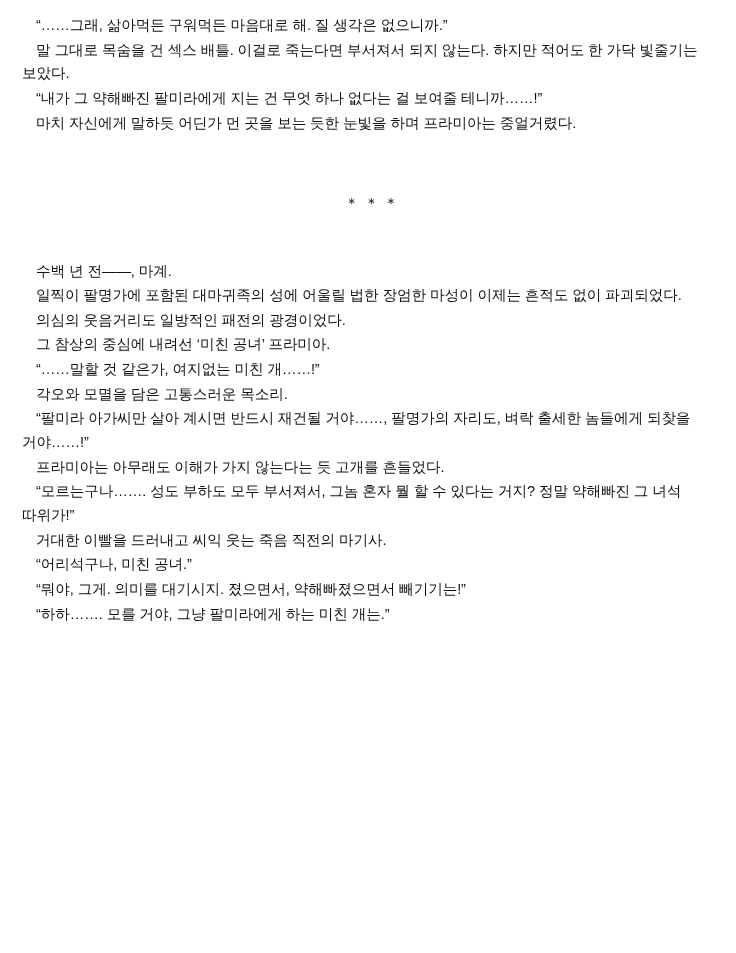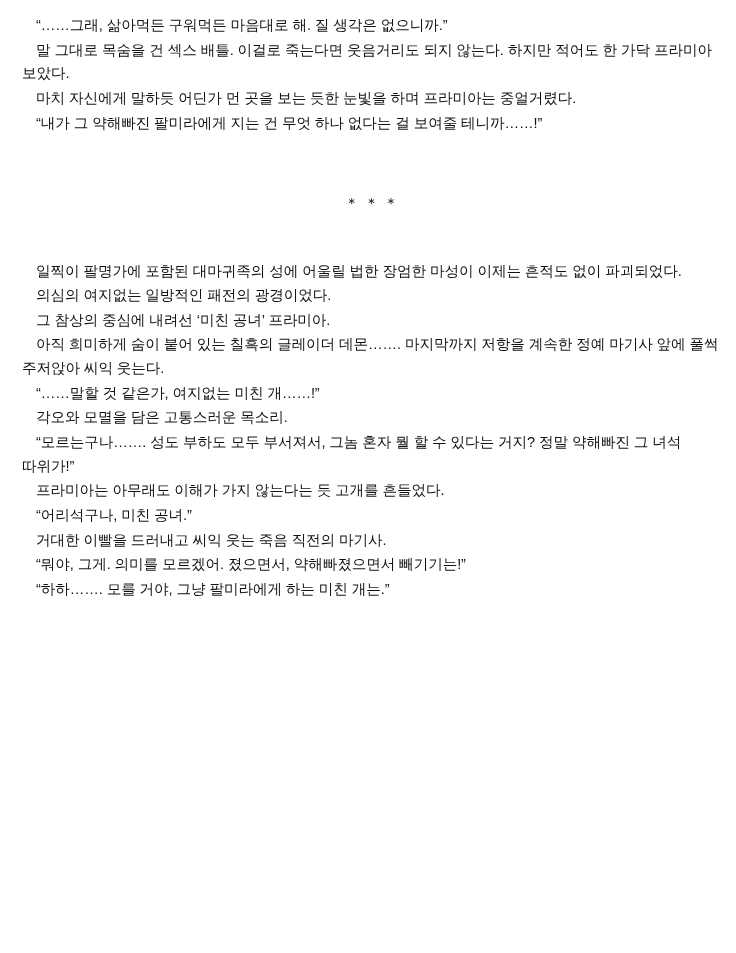--- a/index.html
+++ b/index.html
@@ -43,32 +43,33 @@
     color: #111111;
     margin: 0;
   }
 </style>
 </head>
 <body>
 
 <div class="page">
   <div id="content">
       <p class="para">“……그래, 삶아먹든 구워먹든 마음대로 해. 질 생각은 없으니까.”</p>
-      <p class="para">말 그대로 목숨을 건 섹스 배틀. 이걸로 죽는다면 웃음거리도 되지 않는다. 하지만 적어도 한 가닥 프라미아 보았다.</p>
+      <p class="para">말 그대로 목숨을 건 섹스 배틀. 이걸로 죽는다면 부서져서 되지 않는다. 하지만 적어도 한 가닥 빛줄기는 보았다.</p>
+      <p class="para">“내가 그 약해빠진 팔미라에게 지는 건 무엇 하나 없다는 걸 보여줄 테니까……!”</p>
       <p class="para">마치 자신에게 말하듯 어딘가 먼 곳을 보는 듯한 눈빛을 하며 프라미아는 중얼거렸다.</p>
-      <p class="para">“내가 그 약해빠진 팔미라에게 지는 건 무엇 하나 없다는 걸 보여줄 테니까……!”</p>
       <div class="spacer-lg"></div>
       <p class="divider">＊＊＊</p>
       <div class="spacer-md"></div>
+      <p class="para">수백 년 전——, 마계.</p>
       <p class="para">일찍이 팔명가에 포함된 대마귀족의 성에 어울릴 법한 장엄한 마성이 이제는 흔적도 없이 파괴되었다.</p>
-      <p class="para">의심의 여지없는 일방적인 패전의 광경이었다.</p>
+      <p class="para">의심의 웃음거리도 일방적인 패전의 광경이었다.</p>
       <p class="para">그 참상의 중심에 내려선 ‘미친 공녀’ 프라미아.</p>
-      <p class="para">아직 희미하게 숨이 붙어 있는 칠흑의 글레이더 데몬……. 마지막까지 저항을 계속한 정예 마기사 앞에 풀썩 주저앉아 씨익 웃는다.</p>
       <p class="para">“……말할 것 같은가, 여지없는 미친 개……!”</p>
       <p class="para">각오와 모멸을 담은 고통스러운 목소리.</p>
+      <p class="para">“팔미라 아가씨만 살아 계시면 반드시 재건될 거야……, 팔명가의 자리도, 벼락 출세한 놈들에게 되찾을 거야……!”</p>
+      <p class="para">프라미아는 아무래도 이해가 가지 않는다는 듯 고개를 흔들었다.</p>
       <p class="para">“모르는구나……. 성도 부하도 모두 부서져서, 그놈 혼자 뭘 할 수 있다는 거지? 정말 약해빠진 그 녀석 따위가!”</p>
-      <p class="para">프라미아는 아무래도 이해가 가지 않는다는 듯 고개를 흔들었다.</p>
+      <p class="para">거대한 이빨을 드러내고 씨익 웃는 죽음 직전의 마기사.</p>
       <p class="para">“어리석구나, 미친 공녀.”</p>
-      <p class="para">거대한 이빨을 드러내고 씨익 웃는 죽음 직전의 마기사.</p>
-      <p class="para">“뭐야, 그게. 의미를 모르겠어. 졌으면서, 약해빠졌으면서 빼기기는!”</p>
+      <p class="para">“뭐야, 그게. 의미를 대기시지. 졌으면서, 약해빠졌으면서 빼기기는!”</p>
       <p class="para">“하하……. 모를 거야, 그냥 팔미라에게 하는 미친 개는.”</p>
     </div>
 </div>
 
 </body></html>

